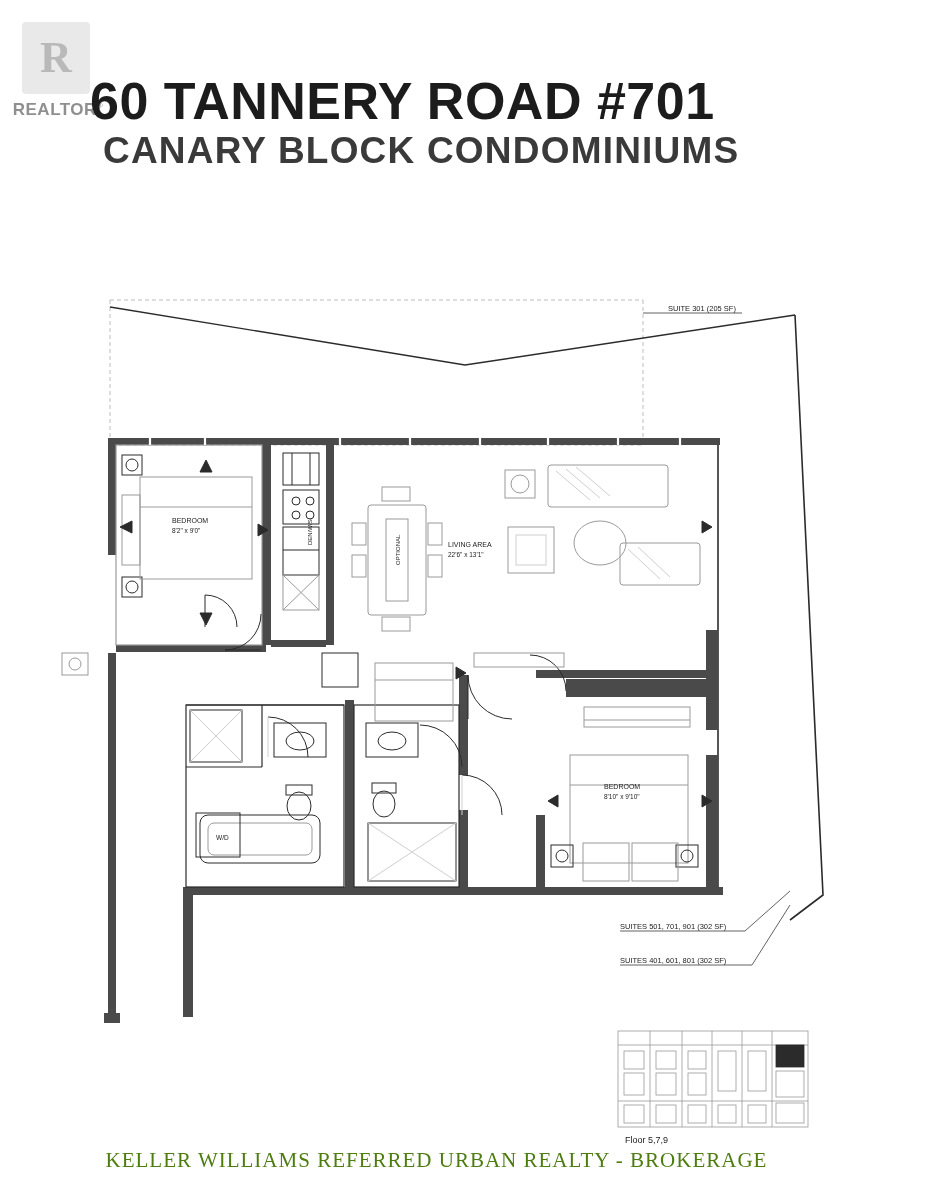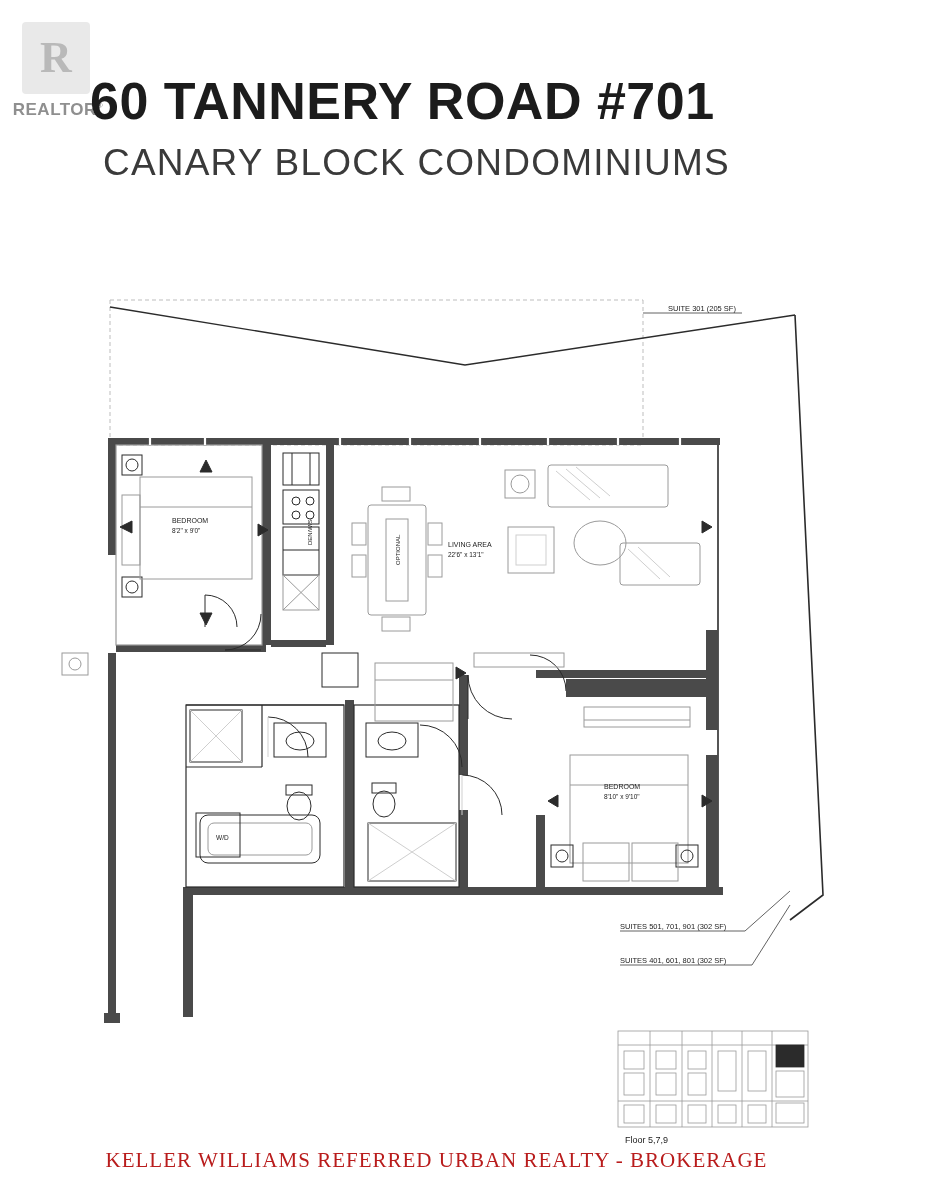--- a/index.html
+++ b/index.html
@@ -76,24 +76,24 @@
   #main-title {
     font-family: "Liberation Sans", sans-serif;
     font-weight: bold;
     font-size: 52px;
     letter-spacing: 0.5px;
     line-height: 58px;
     color: #1c1c1c;
     white-space: nowrap;
   }
   #sub-title {
-    margin-top: 12px;
+    margin-top: 0;
     margin-left: 13px;
     font-family: "Liberation Sans", sans-serif;
-    font-weight: normal;
+    font-weight: bold;
     font-size: 37px;
     letter-spacing: 1.2px;
     line-height: 42px;
     color: #3a3a3a;
     white-space: nowrap;
   }
 
   
   #plan-wrap {
     position: absolute;
@@ -110,21 +110,21 @@
   
   #watermark {
     position: absolute;
     left: 0;
     top: 1148px;
     width: 873px;
     text-align: center;
     font-family: "Liberation Serif", serif;
     font-size: 21px;
     letter-spacing: 1px;
-    color: #b91c1c;
+    color: #4d7c0f;
     white-space: nowrap;
     user-select: none;
   }
 </style>
 </head>
 <body>
 
 <div id="header">
 
   <div id="realtor-logo">

